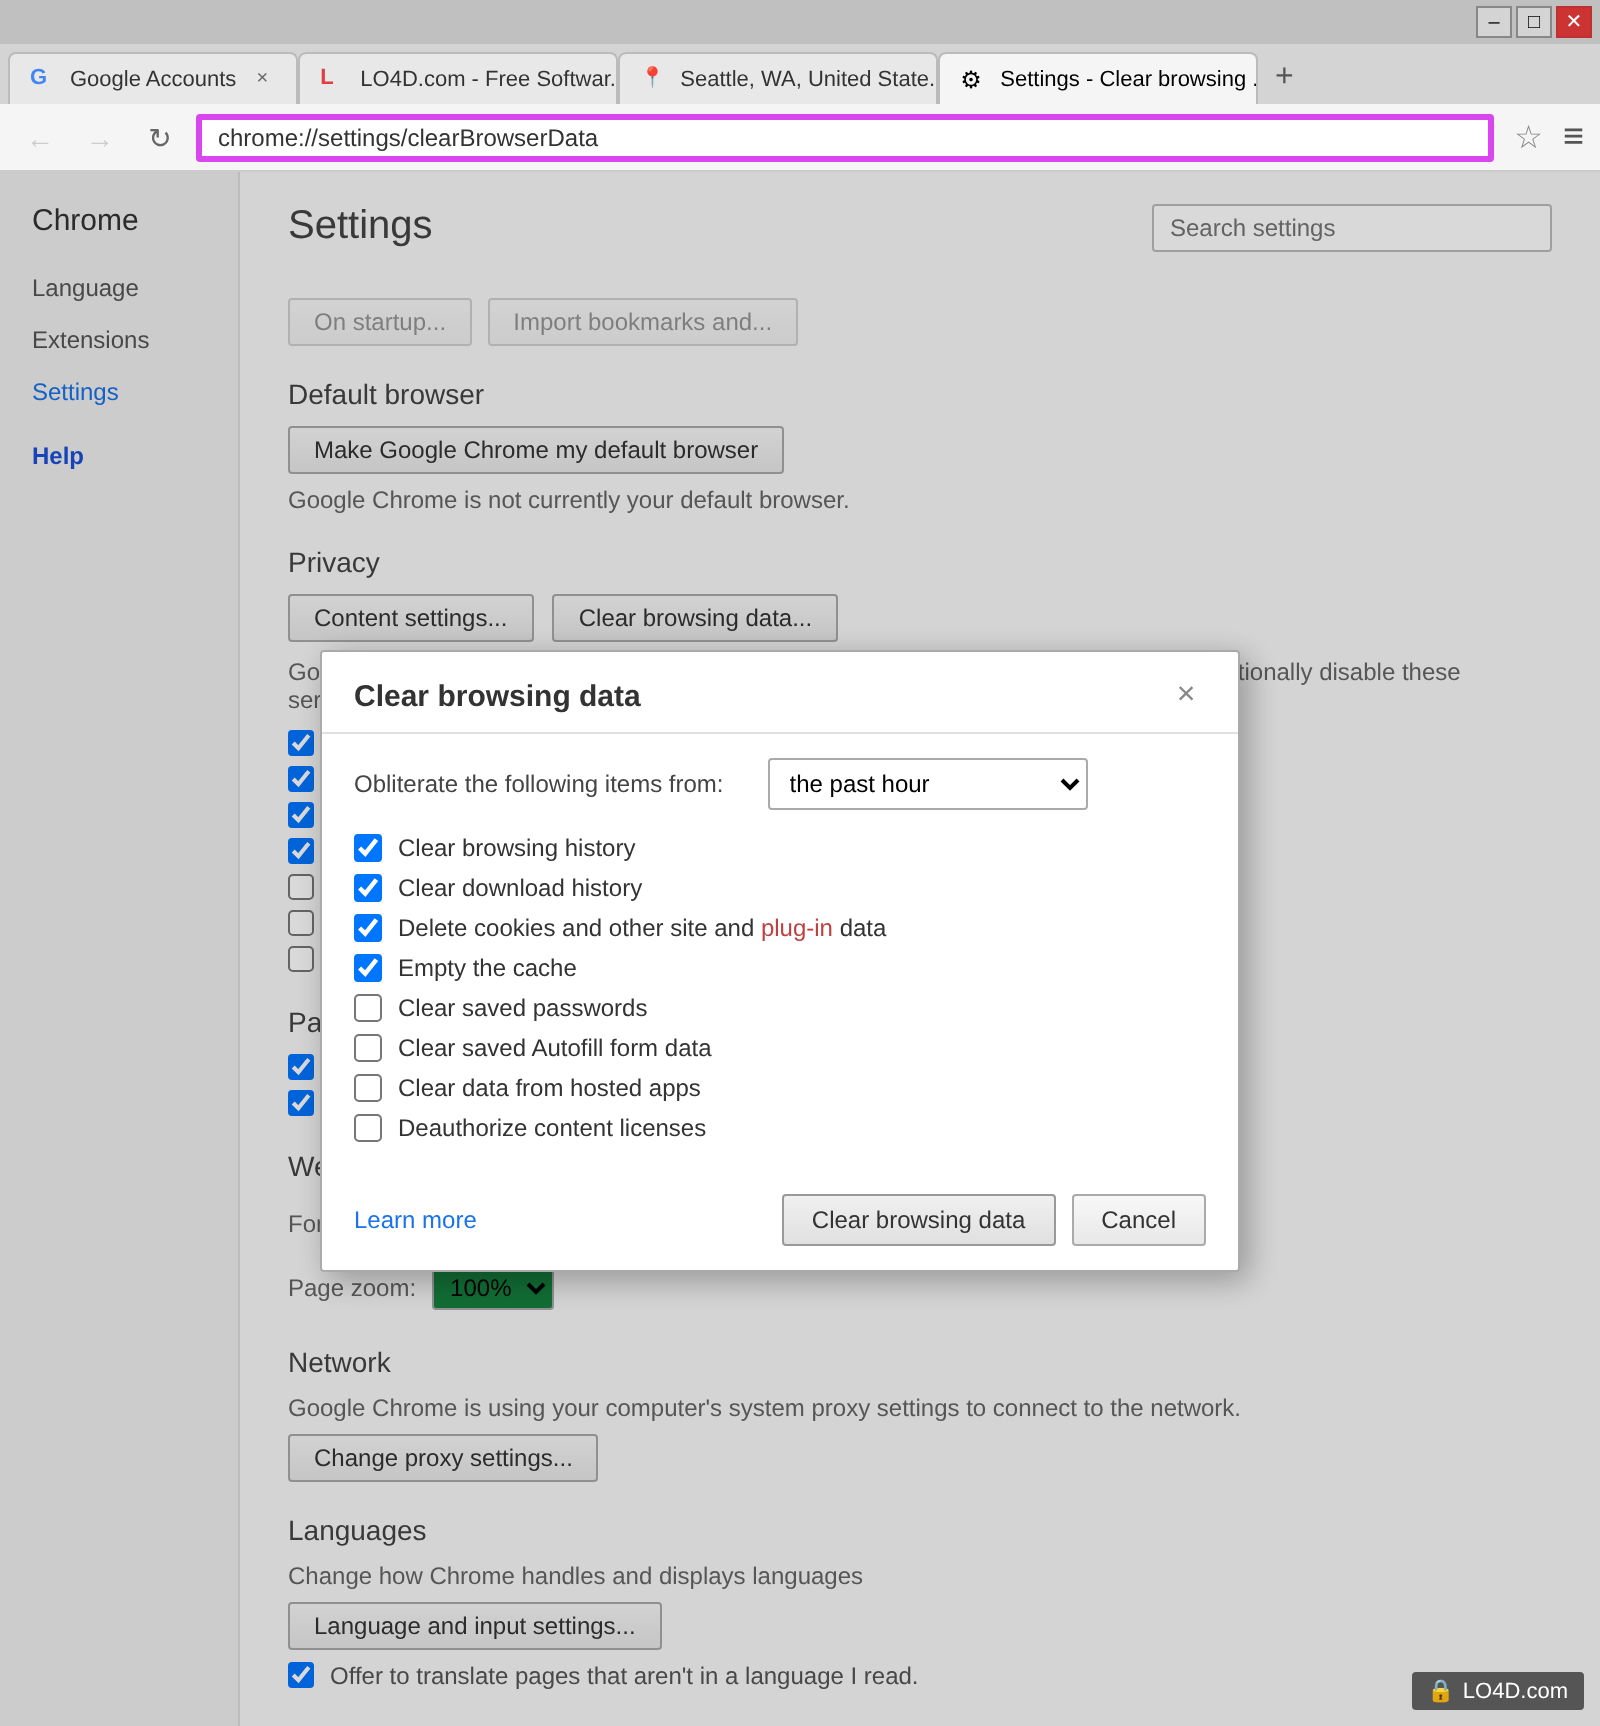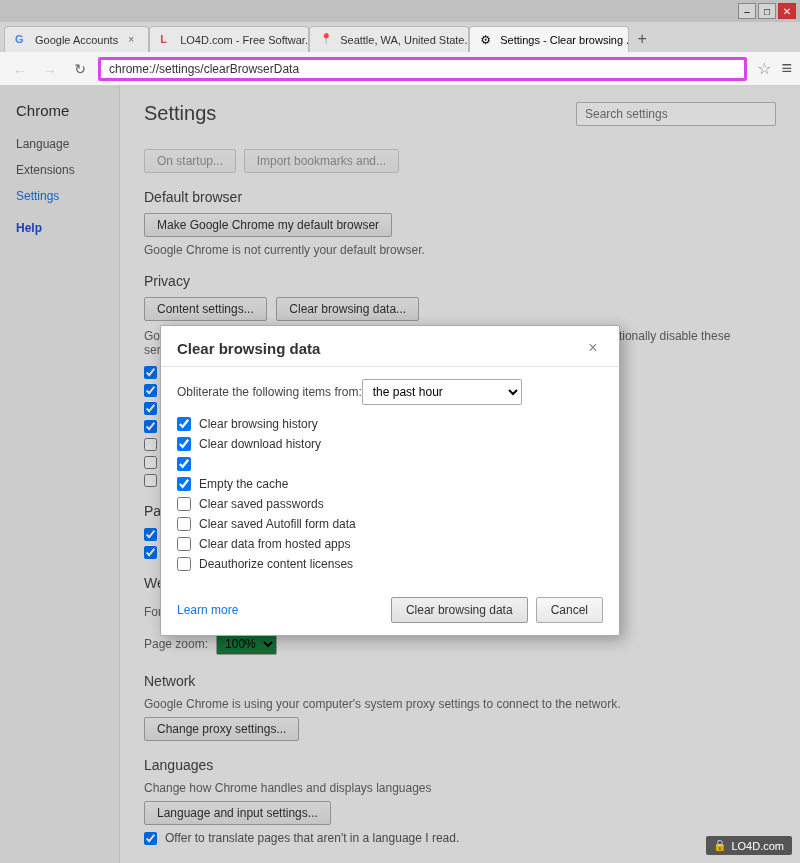--- a/index.html
+++ b/index.html
@@ -159,21 +159,21 @@
       border-radius: 2px;
       font-size: 12px;
       cursor: pointer;
       color: #333;
     }
     .settings-text { font-size: 12px; color: #666; margin: 6px 0; }
     .settings-link { color: #1a73e8; cursor: pointer; text-decoration: none; }
 
     .checkbox-row {
       display: flex;
-      align-items: flex-end;
+      align-items: flex-start;
       gap: 8px;
       margin: 4px 0;
       font-size: 12px;
       color: #555;
     }
     .search-input {
       width: 200px;
       height: 24px;
       border: 1px solid #bbb;
       border-radius: 2px;
@@ -231,21 +231,21 @@
       color: #888;
       cursor: pointer;
       font-size: 16px;
       width: 20px; height: 20px;
       display: flex; align-items: center; justify-content: center;
     }
     .dialog-body { padding: 12px 16px; }
     .dialog-row {
       display: flex;
       align-items: center;
-      gap: 0;
+      gap: 22px;
       margin-bottom: 12px;
     }
     .dialog-row-label { font-size: 12px; color: #444; white-space: nowrap; }
     .obliterate-select {
       height: 26px;
       border: 1px solid #aaa;
       border-radius: 2px;
       font-size: 12px;
       background: white;
       padding: 0 6px;
@@ -480,20 +480,21 @@
     <div class="dialog-checkbox-row">
       <input type="checkbox" checked="" style="">
       <span>Clear browsing history</span>
     </div>
     <div class="dialog-checkbox-row">
       <input type="checkbox" checked="" style="">
       <span>Clear download history</span>
     </div>
     <div class="dialog-checkbox-row">
       <input type="checkbox" checked="" style="">
+      <span>Delete cookies and other site and <span class="plug-in-link">plug-in</span> data</span>
     </div>
     <div class="dialog-checkbox-row">
       <input type="checkbox" checked="" style="">
       <span>Empty the cache</span>
     </div>
     <div class="dialog-checkbox-row">
       <input type="checkbox" style="">
       <span>Clear saved passwords</span>
     </div>
     <div class="dialog-checkbox-row">

